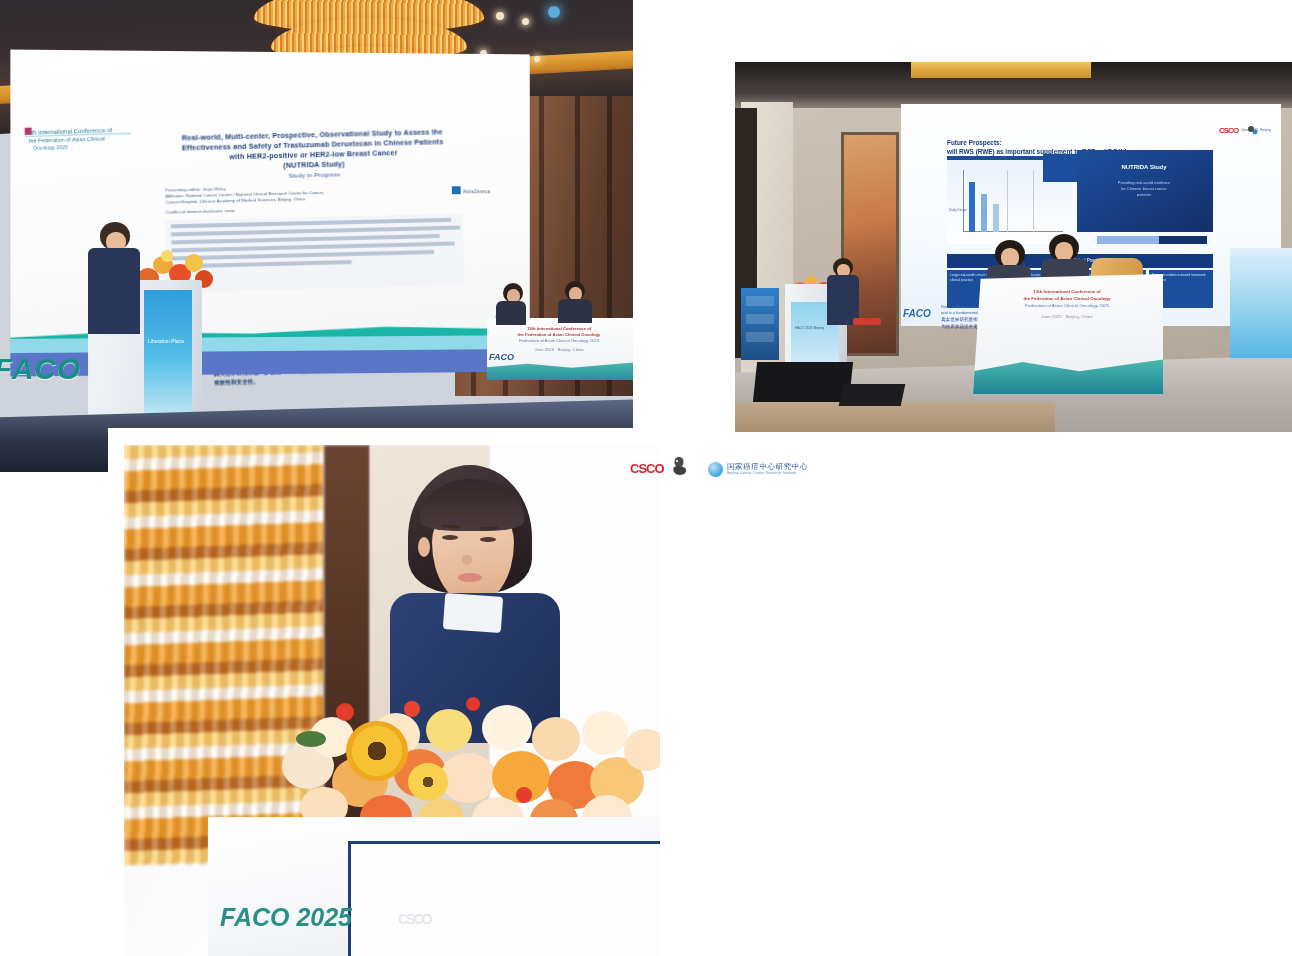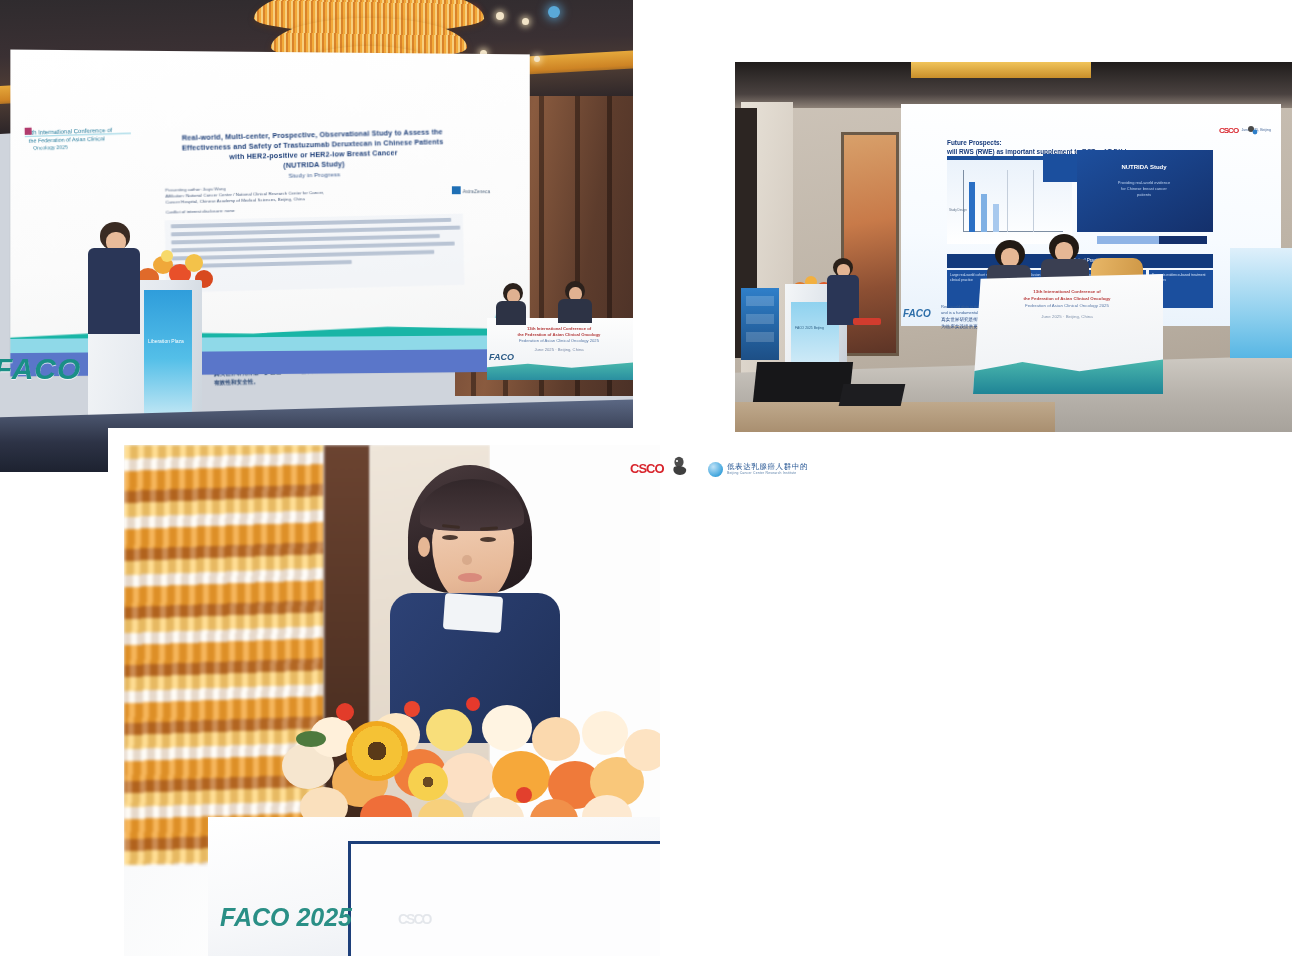--- a/index.html
+++ b/index.html
@@ -686,19 +686,19 @@
         <svg viewBox="0 0 18 20" width="18" height="20">
           <ellipse cx="9" cy="6" rx="4.6" ry="5.2" fill="#4b4b4b"></ellipse>
           <path d="M4 11 C2 15 5 19 10 19 C14 19 17 16 16 13 C14 10 8 9 4 11Z" fill="#3f3f3f"></path>
           <circle cx="7" cy="5" r="1.1" fill="#ffffff"></circle>
         </svg>
       </span>
     </div>
     <div class="cn-logo">
       <span class="globe"></span>
       <span class="txt">
-        <span class="cn">低表达乳腺癌人群中的</span>
+        <span class="cn">国家癌症中心研究中心</span>
         <span class="en">Beijing Cancer Center Research Institute</span>
       </span>
     </div>
   </div>
 
 </div>
 
 </body></html>

